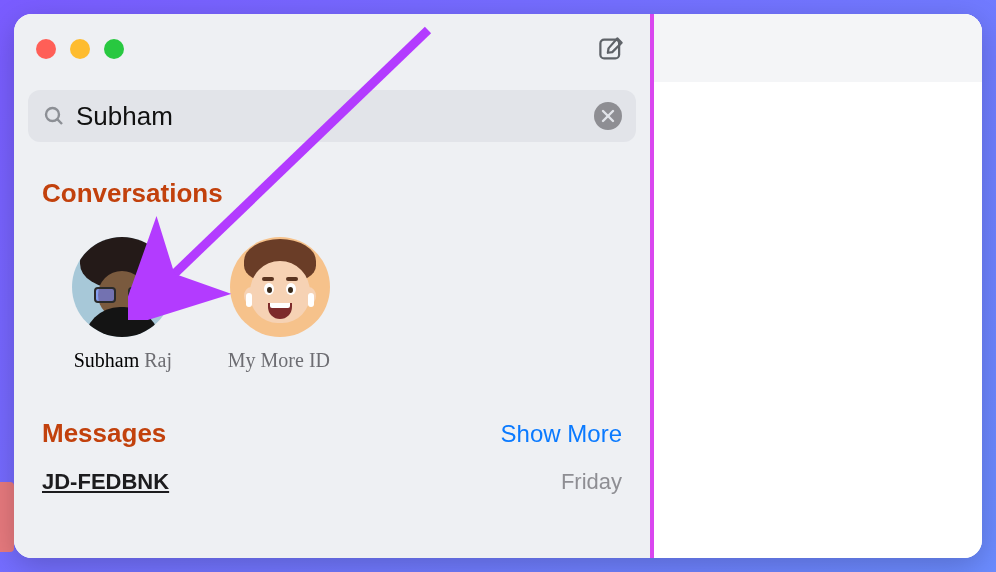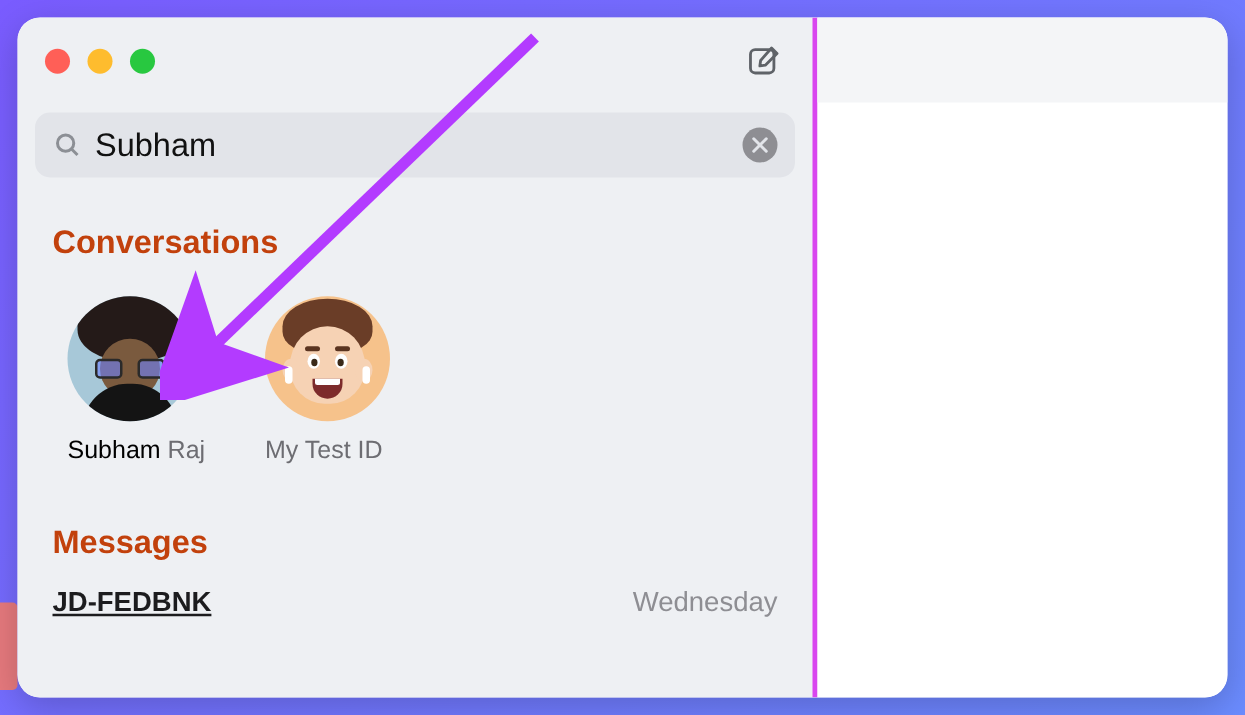--- a/index.html
+++ b/index.html
@@ -72,23 +72,24 @@
       font-weight: 700;
       color: #c2410c;
       padding: 28px 28px 10px 28px;
     }
     .avatars-row {
       display: flex;
       gap: 40px;
       padding: 18px 40px 10px 40px;
     }
     .contact {
-      display: flex; flex-direction: column; align-items: flex-start;
+      display: flex; flex-direction: column; align-items: flex-end;
       width: 118px;
       cursor: pointer;
+      font-family: Liberation Serif, serif;
     }
     .avatar {
       width: 100px; height: 100px; border-radius: 50%;
       position: relative; overflow: hidden;
       margin-bottom: 12px;
     }
     .avatar.blue { background: #a7c8d8; }
     .avatar.peach { background: #f6c28b; }
     
     .a1-hair { position:absolute; top:-4px; left:8px; width:88px; height:56px; background:#241a18; border-radius:50% 50% 45% 45%; }
@@ -205,32 +206,33 @@
           <div class="a2-brow l"></div>
             <div class="a2-brow r"></div>
           <div class="a2-eye l"></div>
             <div class="a2-eye r"></div>
           <div class="a2-pupil l"></div>
             <div class="a2-pupil r"></div>
           <div class="a2-mouth"></div>
             <div class="a2-teeth"></div>
         </div>
         <div class="contact-name">
-          <span class="hl"></span><span>My Test ID</span>
+          <span class="hl"></span><span>My More ID</span>
         </div>
       </div>
     </div>
 
     <div class="messages-head">
       <div class="section-title" style="padding:0;">Messages</div>
+      <div class="show-more">Show More</div>
     </div>
 
     <div class="msg-row">
       <div class="msg-sender">JD-FEDBNK</div>
-      <div class="msg-time">Wednesday</div>
+      <div class="msg-time">Friday</div>
     </div>
 
   </div>
 
   <div class="rightpane"></div>
 </div>
 
 <svg class="arrow-svg" width="320" height="300" viewBox="0 0 320 300">
   <defs>
     <marker id="ah" markerWidth="14" markerHeight="14" refX="4" refY="6" orient="auto">

